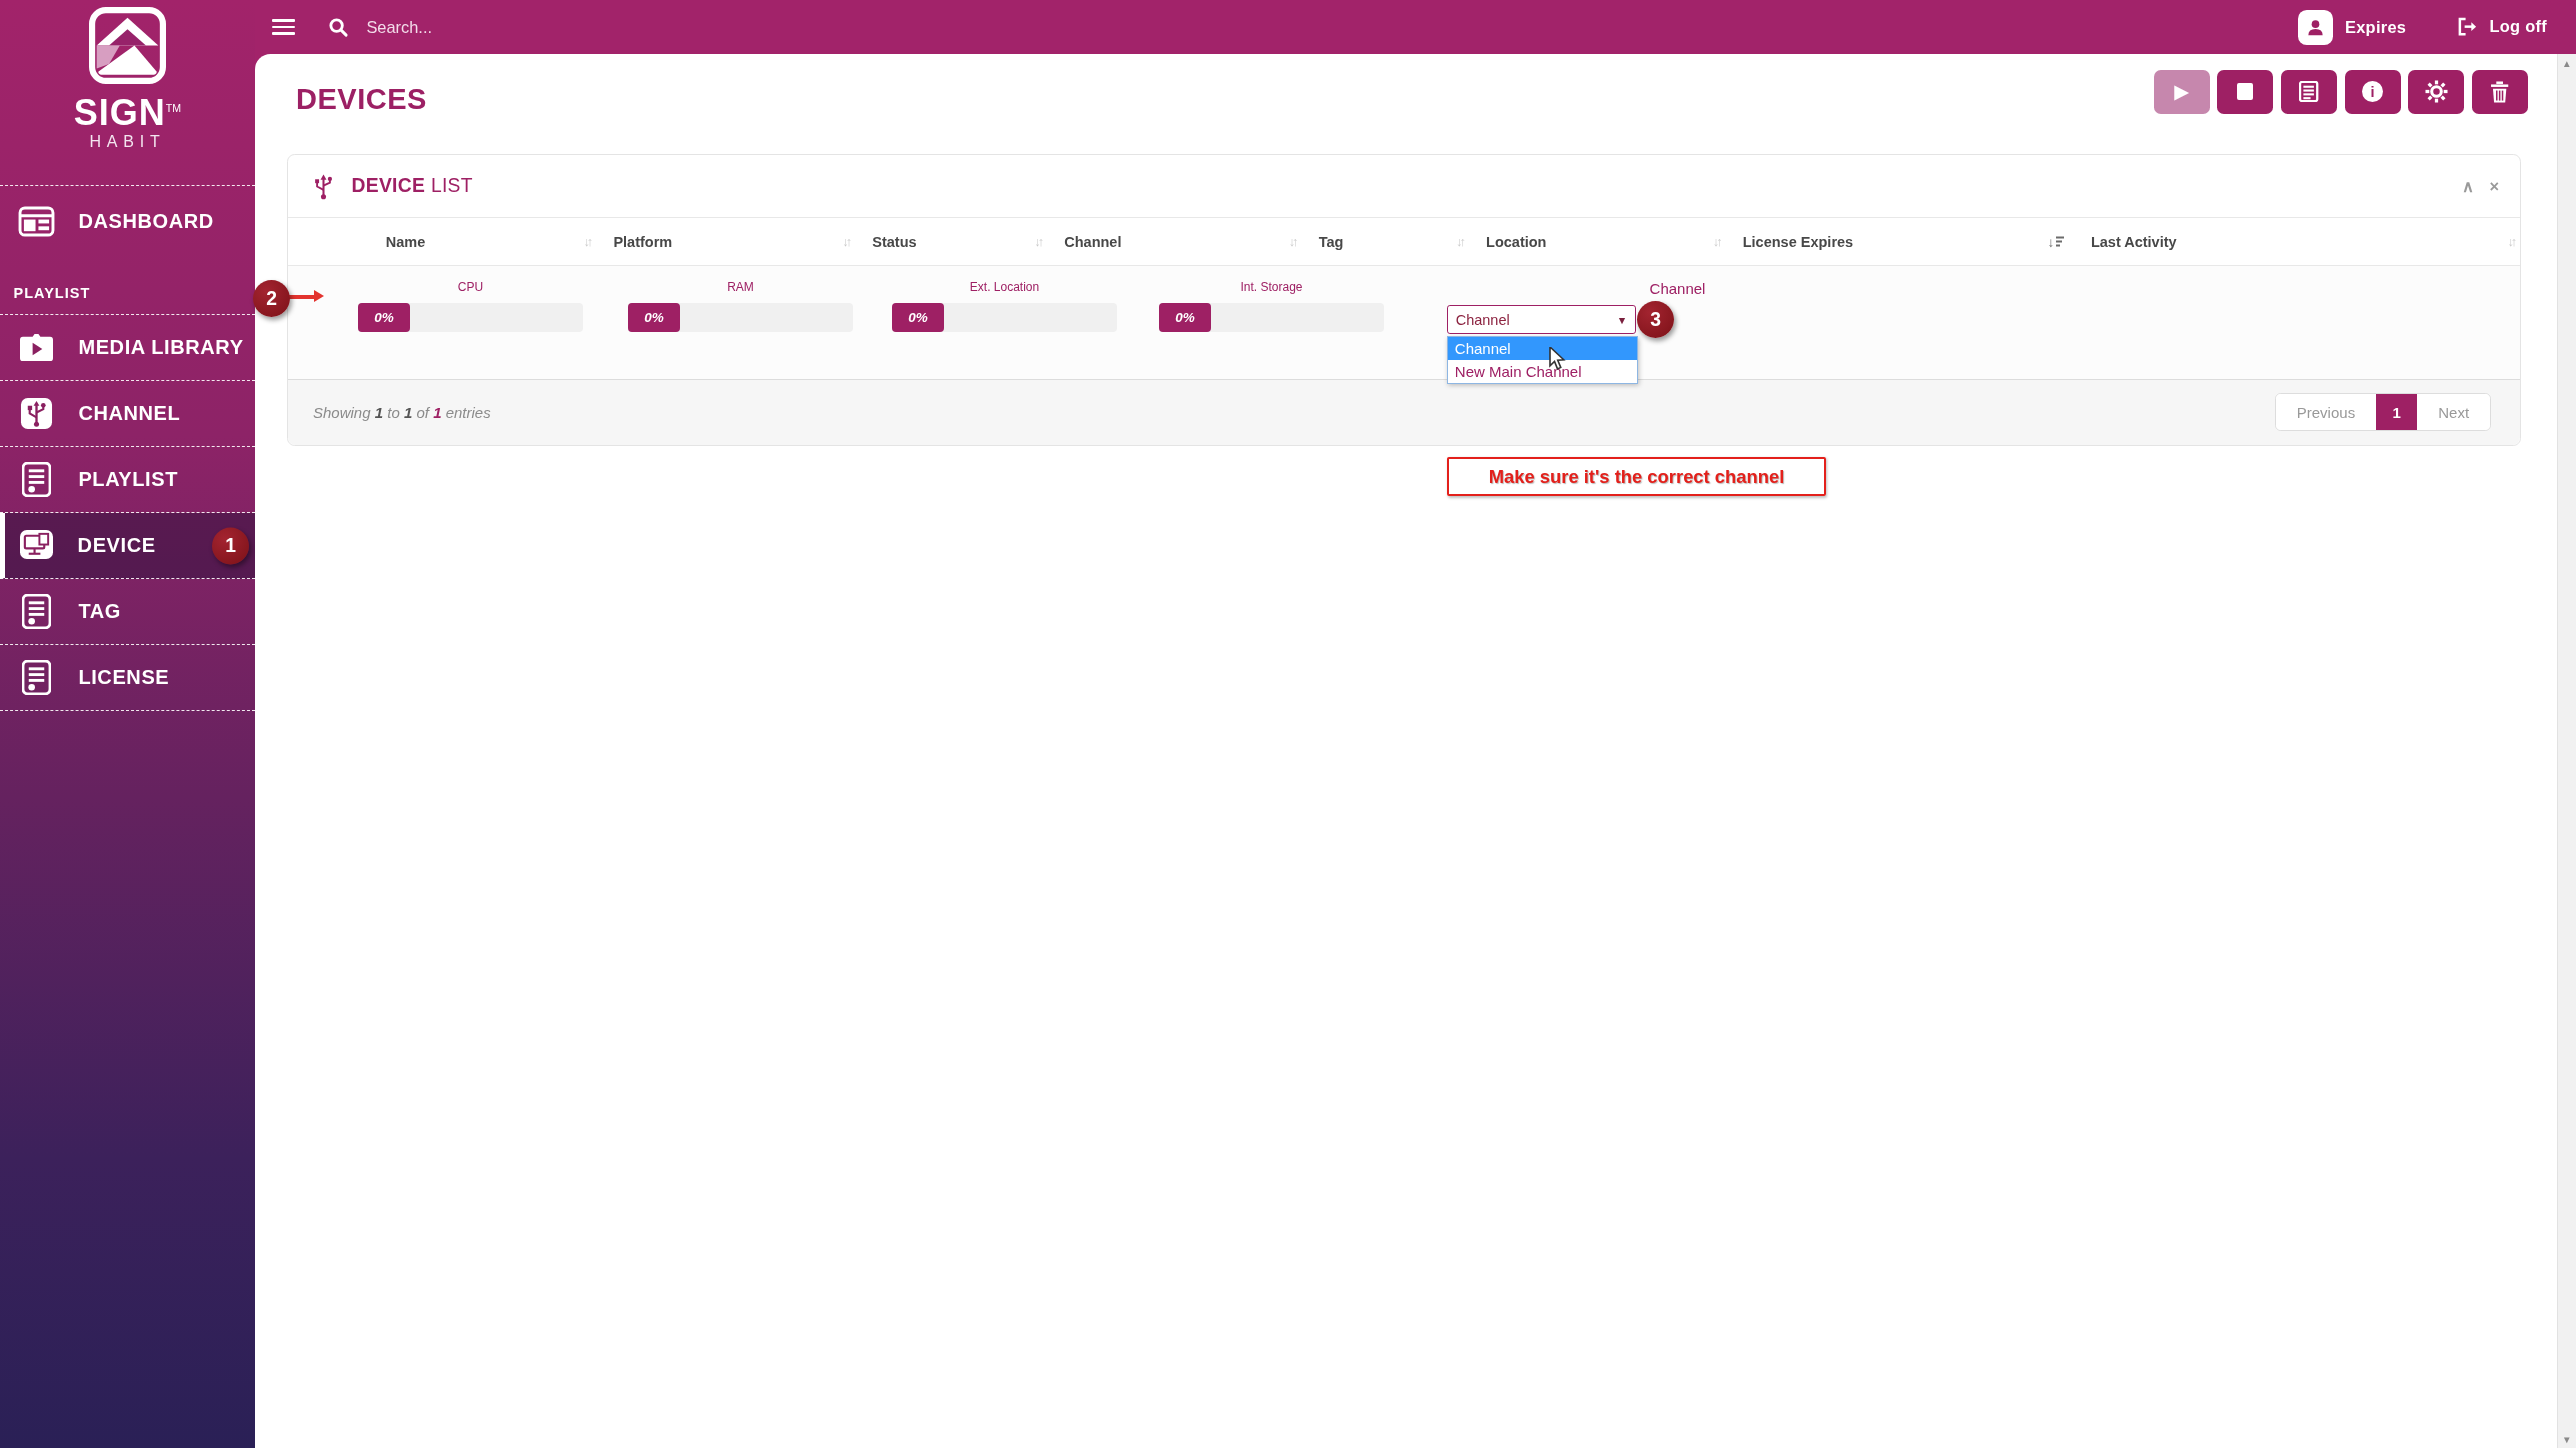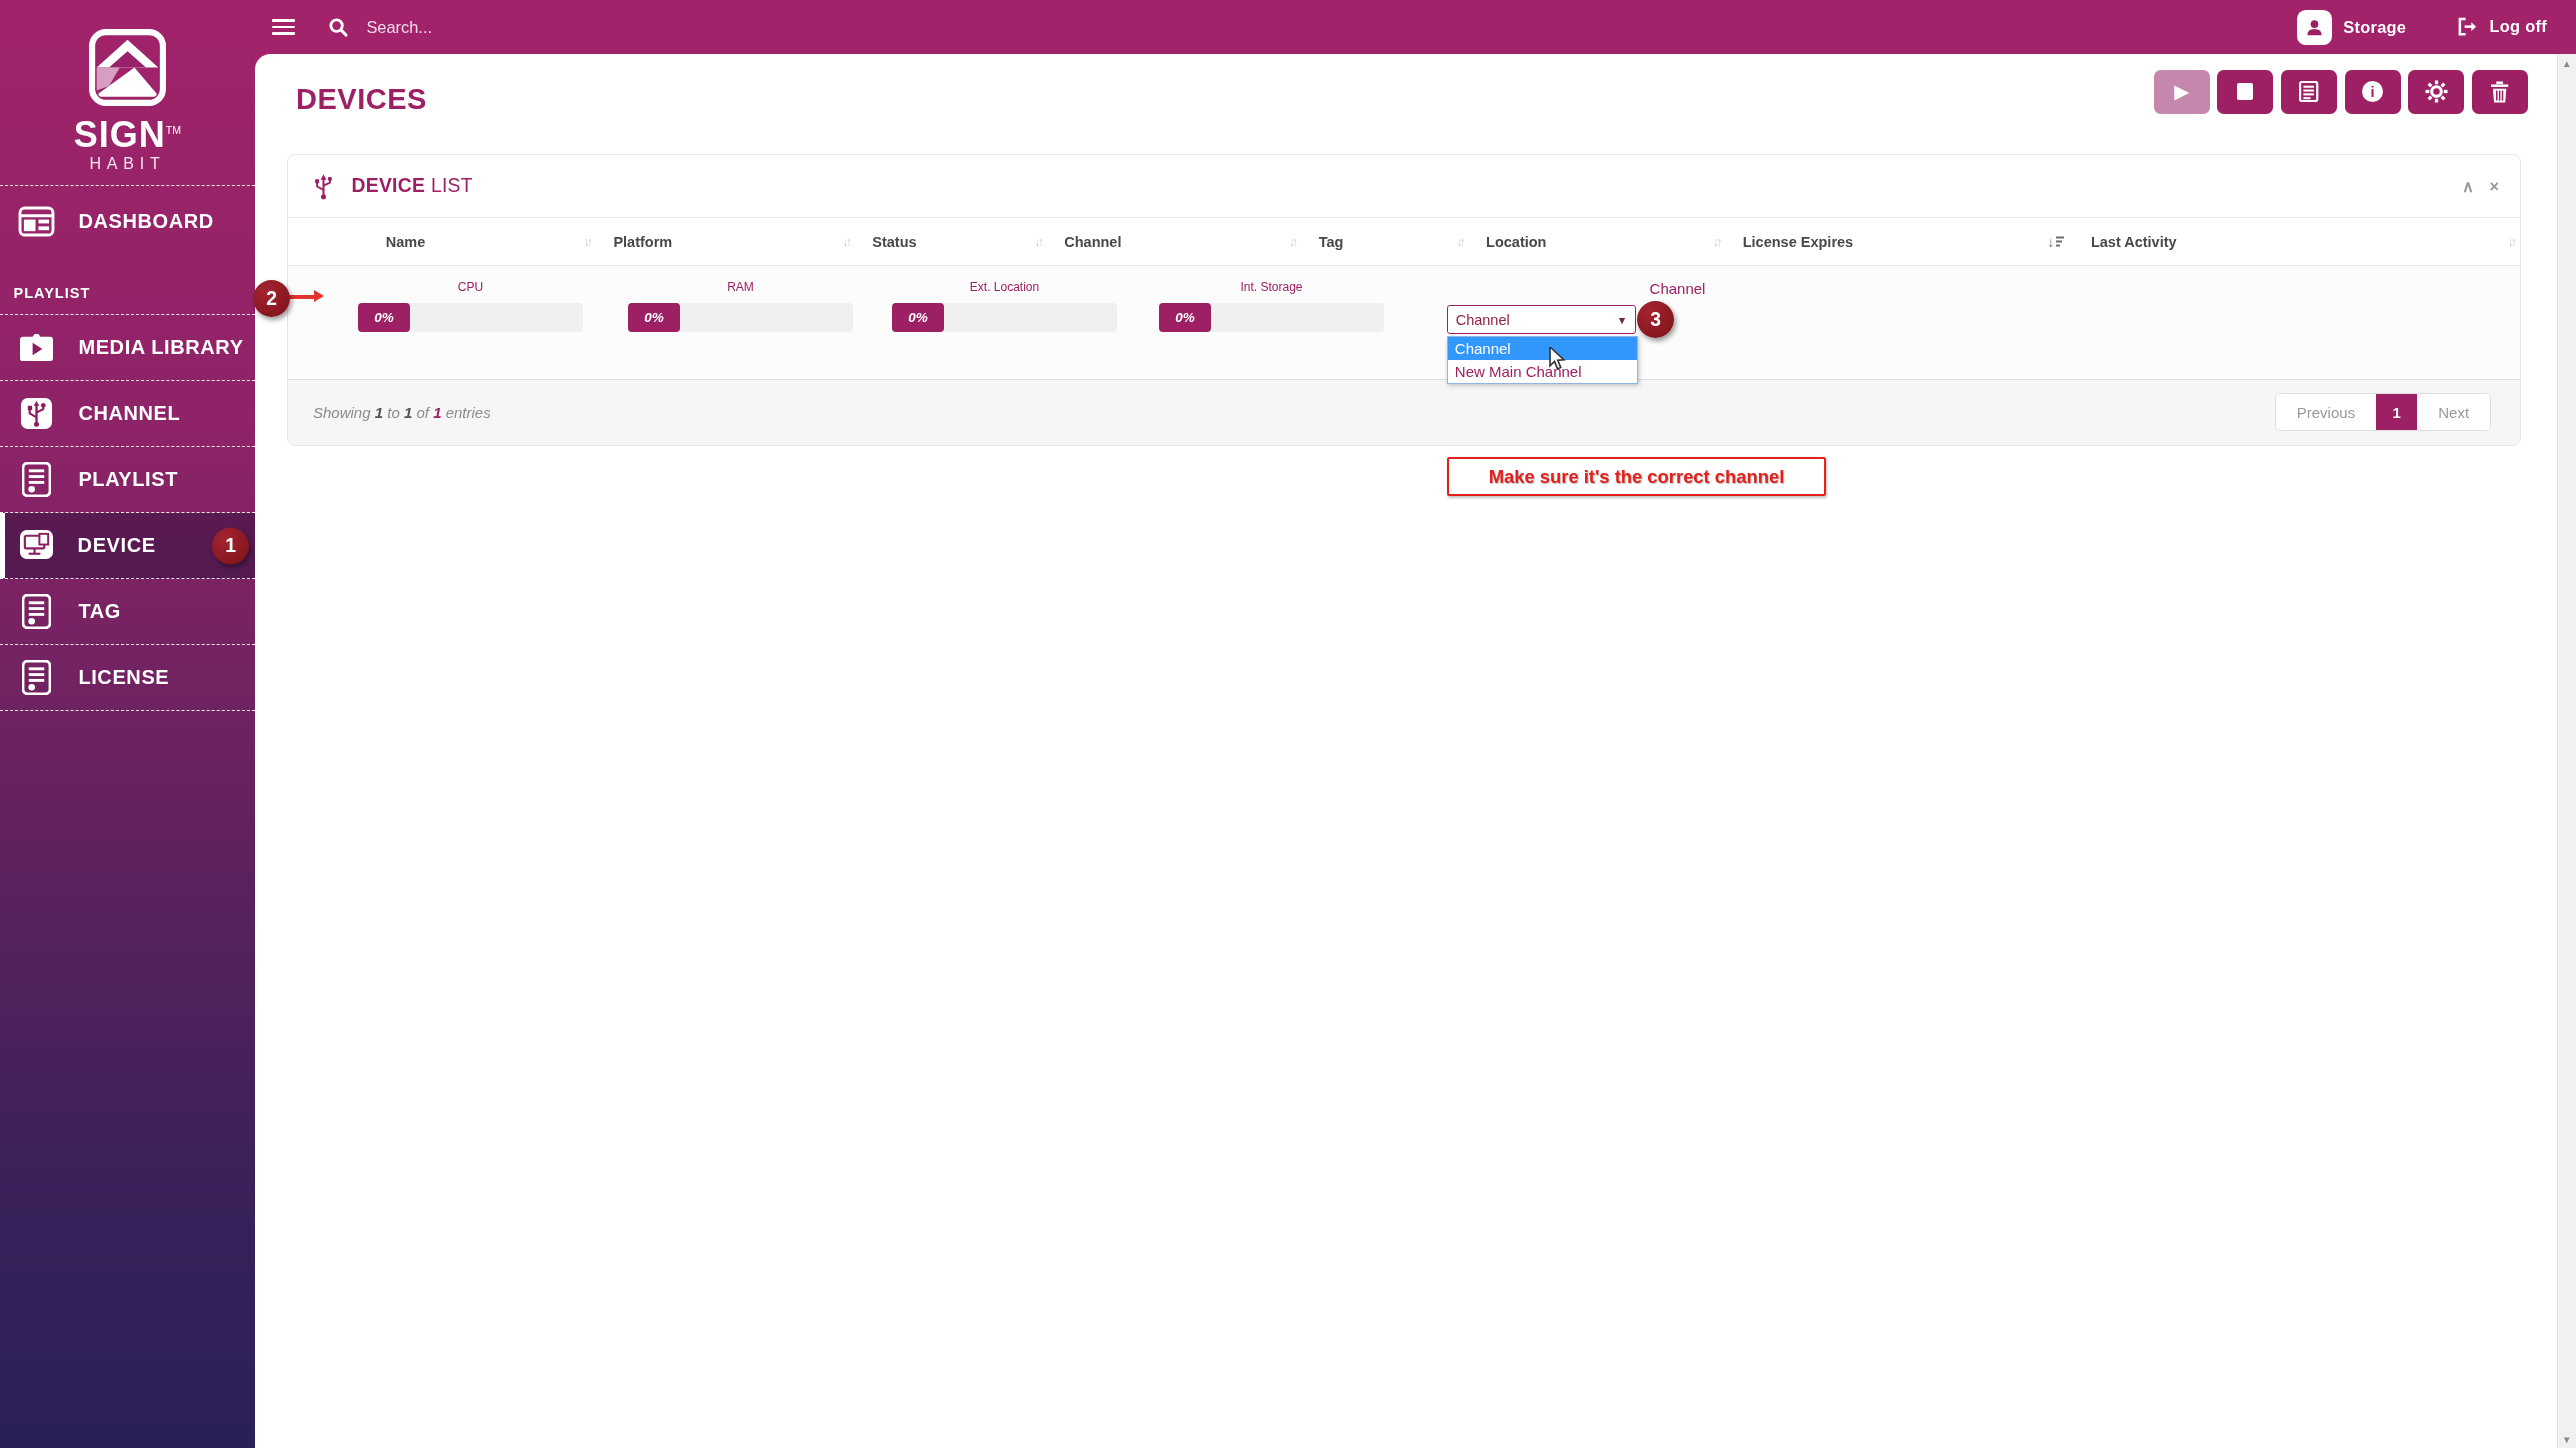--- a/index.html
+++ b/index.html
@@ -20,21 +20,21 @@
   .profile-box { width:35px; height:35px; background:#fff; border-radius:8.7px;
     display:flex; align-items:center; justify-content:center; }
   .topbar-label { font-size:16.4px; font-weight:700; color:#fff; letter-spacing:0.3px; }
   .logoff-group { display:flex; align-items:center; gap:11.6px; margin-left:35px; cursor:pointer; }
   .profile-group { display:flex; align-items:center; gap:11.6px; cursor:pointer; }
 
   
   .sidebar { position:absolute; left:0; top:0; width:255px; height:1449px; z-index:5;
     background:linear-gradient(180deg,#a2236a 0%,#8d2367 30%,#65225f 55%,#3c215b 80%,#2a2056 100%); }
   .logo-block { height:186px; border-bottom:1.9px dashed rgba(255,255,255,.9);
-    display:flex; flex-direction:column; align-items:center; padding-top:29px; }
+    display:flex; flex-direction:column; align-items:center; padding-top:7px; }
   .logo-text { color:#fff; font-size:36px; font-weight:700; letter-spacing:1px; margin-top:7.7px; line-height:33px;}
   .logo-text sup { font-size:10.6px; font-weight:400; letter-spacing:0; }
   .logo-sub { color:#f4e6f0; font-size:16px; font-weight:400; letter-spacing:5.8px; line-height:25px;}
   .nav-item { height:66px; display:flex; align-items:center; padding-left:17.4px;
     border-bottom:1.9px dashed rgba(255,255,255,.9); cursor:pointer; position:relative; }
   .nav-item.first { height:70px; border-bottom:none; }
   .nav-section { height:59px; display:flex; align-items:flex-end; padding:0 0 13.5px 13.5px;
     border-bottom:1.9px dashed rgba(255,255,255,.9); }
   .nav-section span { color:#fff; font-size:14.5px; font-weight:700; letter-spacing:1px; }
   .nav-label { color:#fff; font-size:20px; font-weight:700; letter-spacing:0.6px; margin-left:22px; }
@@ -163,21 +163,21 @@
       <input class="search-input" type="text" placeholder="Search..." style="">
     </div>
     <div class="topbar-right">
       <div class="profile-group">
         <div class="profile-box">
           <svg width="21" height="21" viewBox="0 0 22 22">
             <circle cx="11" cy="7.5" r="4" fill="#9e2064"></circle>
             <path d="M3.5 19 Q3.5 12.5 11 12.5 Q18.5 12.5 18.5 19 Z" fill="#9e2064"></path>
           </svg>
         </div>
-        <span class="topbar-label">Storage</span>
+        <span class="topbar-label">Expires</span>
       </div>
       <div class="logoff-group">
         <svg width="21" height="19.3" viewBox="0 0 22 20">
           <path d="M9 2 H3 V18 H9" fill="none" stroke="#fff" stroke-width="2.6"></path>
           <line x1="8" y1="10" x2="17" y2="10" stroke="#fff" stroke-width="2.6"></line>
           <path d="M15 5.5 L20 10 L15 14.5 Z" fill="#fff"></path>
         </svg>
         <span class="topbar-label">Log off</span>
       </div>
     </div>

